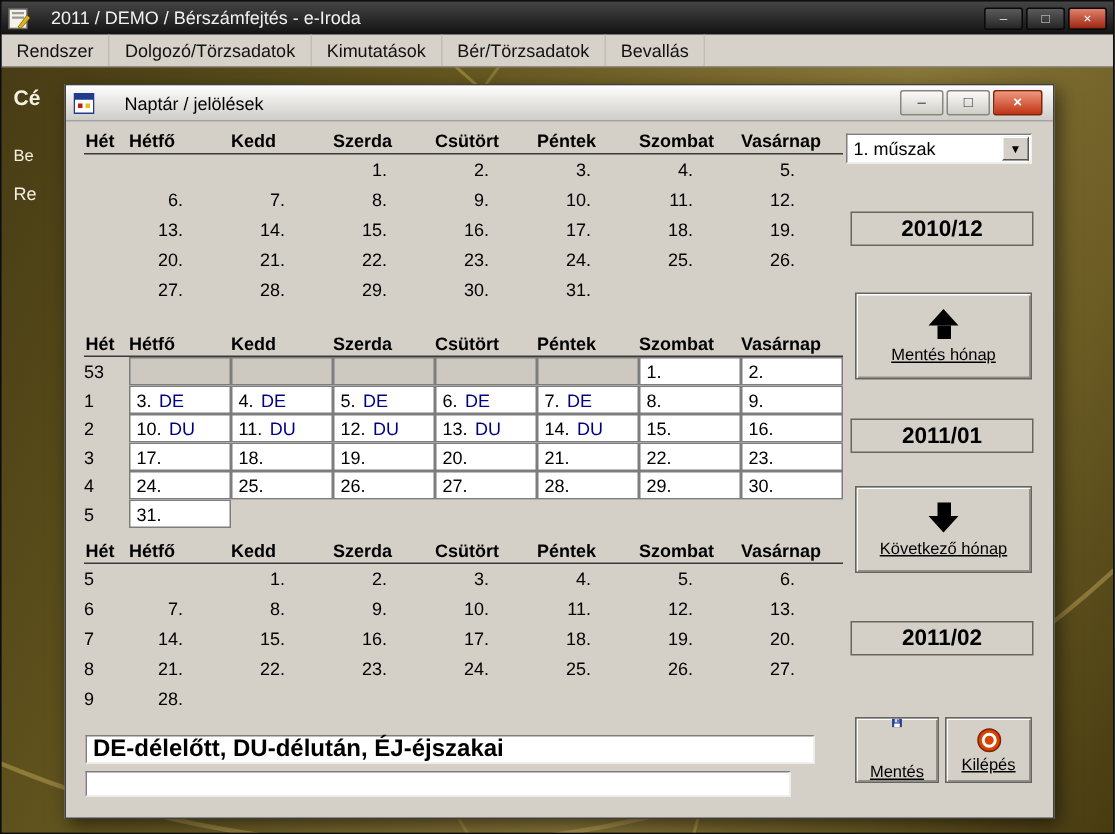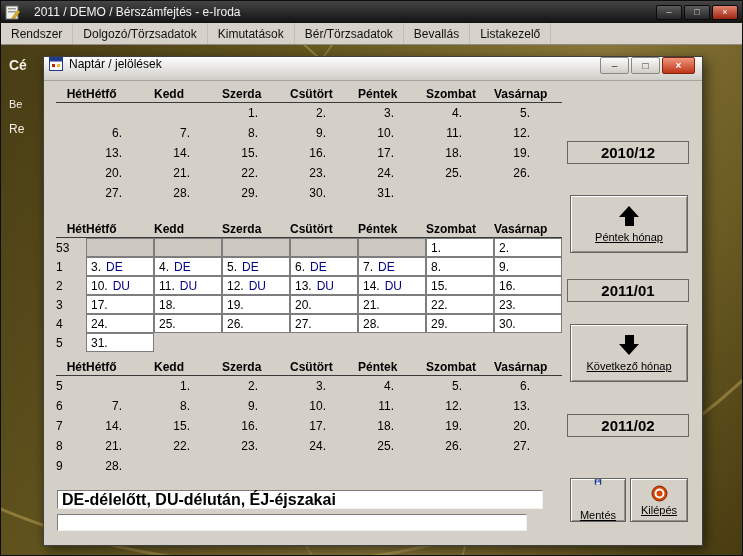--- a/index.html
+++ b/index.html
@@ -36,42 +36,42 @@
   .bg-label { position:absolute; color:#f5f1e2; font-weight:bold; }
   .bg-label.l0 { left:8px; top:12px; font-size:14px; }
   .bg-label.l1 { left:8px; top:53px; font-size:11px; font-weight:normal; }
   .bg-label.l2 { left:8px; top:77px; font-size:12px; font-weight:normal; }
 
   
   .dialog { position:absolute; left:42px; top:11px; width:660px; height:490px;
             background:#d4d0c8; border:1px solid #3f3f3f;
             box-shadow:3px 4px 12px rgba(0,0,0,.55); }
   .dlg-titlebar { height:24px; background:linear-gradient(#fdfdfd,#cfcdc8);
-                  border-bottom:1px solid #a5a39e; display:flex; 
-                  gap:6px; padding:0 5px; font-size:12px; color:#000; }
+                  border-bottom:1px solid #a5a39e; display:flex; align-items:center;
+                  gap:20px; padding:0 5px; font-size:12px; color:#000; }
   .dlg-icon { width:14px; height:14px; flex:0 0 14px; }
   .dlg-controls { margin-left:auto; display:flex; gap:2px; padding-right:2px; }
   .dlg-btn { width:29px; height:17px; border:1px solid #88867e; border-radius:2px;
              background:linear-gradient(#fbfbfb,#cc9,#cfcdc6);
              background:linear-gradient(#fbfbfb,#cfcdc6);
              color:#333; font-size:10px; display:flex; align-items:center; justify-content:center; }
   .dlg-btn.close { width:33px; background:linear-gradient(#f0977f,#bf3415);
                    border-color:#7e2408; color:#fff; font-weight:bold; }
   .dlg-body { position:relative; width:658px; height:464px; color:#000; }
 
   
   .calendar { position:absolute; left:12px; }
   .cal-row { display:flex; align-items:center; height:20px; }
   .cal-row.header { height:17px; border-bottom:1px solid #3a3a3a;
                     font-weight:bold; font-size:13px; }
   .calendar.boxed .cal-row:not(.header) { height:19px; }
   .cal-cell { width:68px; flex:0 0 68px; font-size:12px; overflow:hidden; white-space:nowrap; }
   .cal-cell.wk { width:30px; flex:0 0 30px; text-align:left; padding-right:8px; }
   .cal-row.header .cal-cell { text-align:left; }
-  .cal-row.header .cal-cell.wk { text-align:right; padding-left:1px; padding-right:0; }
+  .cal-row.header .cal-cell.wk { text-align:left; padding-left:1px; padding-right:0; }
   .num.plain { display:inline-block; width:36px; text-align:right; }
   .cal-cell.day.box { background:#ffffff; border:1px solid #7d7d7d; height:19px;
                       display:flex; align-items:center; padding-left:4px; gap:5px; }
   .cal-cell.day.box.gray { background:#cdc9c1; }
   .code { color:#000080; }
 
   
   .combo { position:absolute; left:520px; top:8px; width:124px; height:20px;
            background:#fff; border:1px solid; border-color:#7d7d7d #f2f0ec #f2f0ec #7d7d7d;
            display:flex; align-items:center; font-size:12px; }
@@ -134,21 +134,20 @@
       <div class="win-ctl close">×</div>
     </div>
   </div>
 
   <div class="menubar">
     <div class="menu-item">Rendszer</div>
     <div class="menu-item">Dolgozó/Törzsadatok</div>
     <div class="menu-item">Kimutatások</div>
     <div class="menu-item">Bér/Törzsadatok</div>
     <div class="menu-item">Bevallás</div>
-    <div class="menu-item">Listakezelő</div>
   </div>
 
   <div class="client">
     <div class="arc a1"></div>
     <div class="arc a2"></div>
     <div class="arc a3"></div>
     <div class="bg-label l0">Cé</div>
     <div class="bg-label l1">Be</div>
     <div class="bg-label l2">Re</div>
 
@@ -432,31 +431,35 @@
               <div class="cal-cell day"><span class="num plain">28.</span></div>
               <div class="cal-cell day"></div>
               <div class="cal-cell day"></div>
               <div class="cal-cell day"></div>
               <div class="cal-cell day"></div>
               <div class="cal-cell day"></div>
               <div class="cal-cell day"></div>
             </div>
           </div>
 
+        <div class="combo">
+          <span class="combo-text">1. műszak</span>
+          <span class="combo-btn">▼</span>
+        </div>
 
         <div class="month-label prev">2010/12</div>
         <div class="month-label cur">2011/01</div>
         <div class="month-label next">2011/02</div>
 
         <div class="nav-btn prev">
           <div class="arrow">
             <div class="tri-up"></div>
               <div class="stem"></div>
           </div>
-          <span class="nav-label">Péntek hónap</span>
+          <span class="nav-label">Mentés hónap</span>
         </div>
         <div class="nav-btn next">
           <div class="arrow">
             <div class="stem"></div>
               <div class="tri-down"></div>
           </div>
           <span class="nav-label">Következő hónap</span>
         </div>
 
         <div class="small-btn save">

